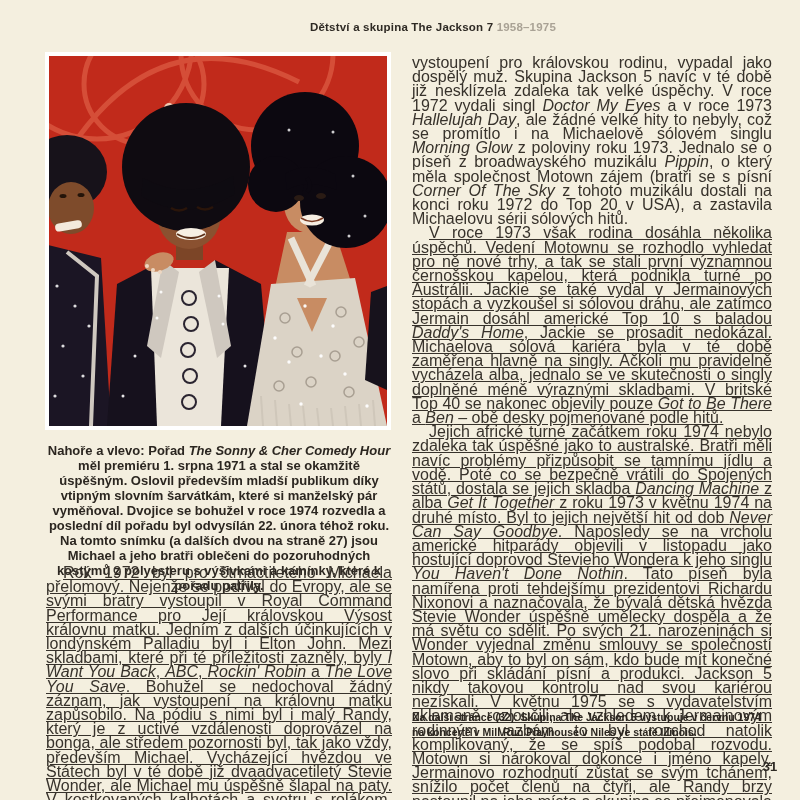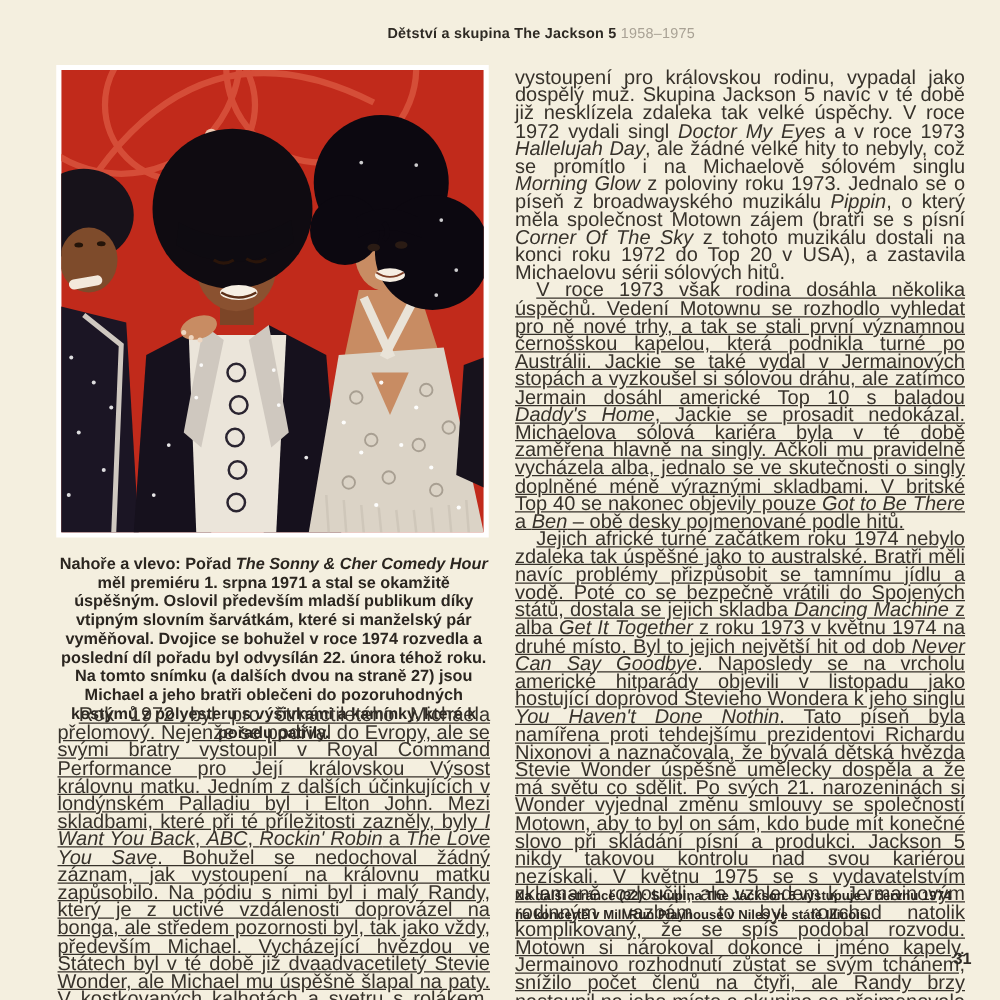--- a/index.html
+++ b/index.html
@@ -15,21 +15,21 @@
   
   .header{
     position:absolute;top:21px;left:0;width:800px;
     text-align:center;
     transform:translateX(33px);
     font-size:11.5px;font-weight:bold;
     letter-spacing:.2px;
     color:#2e2a24;
     white-space:nowrap;
   }
-  .header .years{color:#a9a295;font-weight:normal;}
+  .header .years{color:#a9a295;font-weight:bold;}
   
   .figure{
     position:absolute;left:45px;top:52px;
     width:338px;height:370px;
     background:#ffffff;
     padding:4px;
   }
   .figure svg{display:block;}
   
   .caption{
@@ -59,21 +59,21 @@
     text-align:center;
     font-size:13px;font-weight:bold;color:#2e2a24;
   }
 </style>
 </head>
 <body>
 
 <div class="page">
 
   <div class="header">
-    <span>Dětství a skupina The Jackson 5</span>
+    <span>Dětství a skupina The Jackson 7</span>
     <span> </span>
     <span class="years">1958–1975</span>
   </div>
 
   <div class="figure">
     <svg width="338" height="370" viewBox="0 0 338 370" aria-hidden="true">
 
       <rect x="0" y="0" width="338" height="370" fill="#c12a1b"></rect>
 
       <g stroke="#d8523c" stroke-width="5" fill="none" opacity="0.9">

